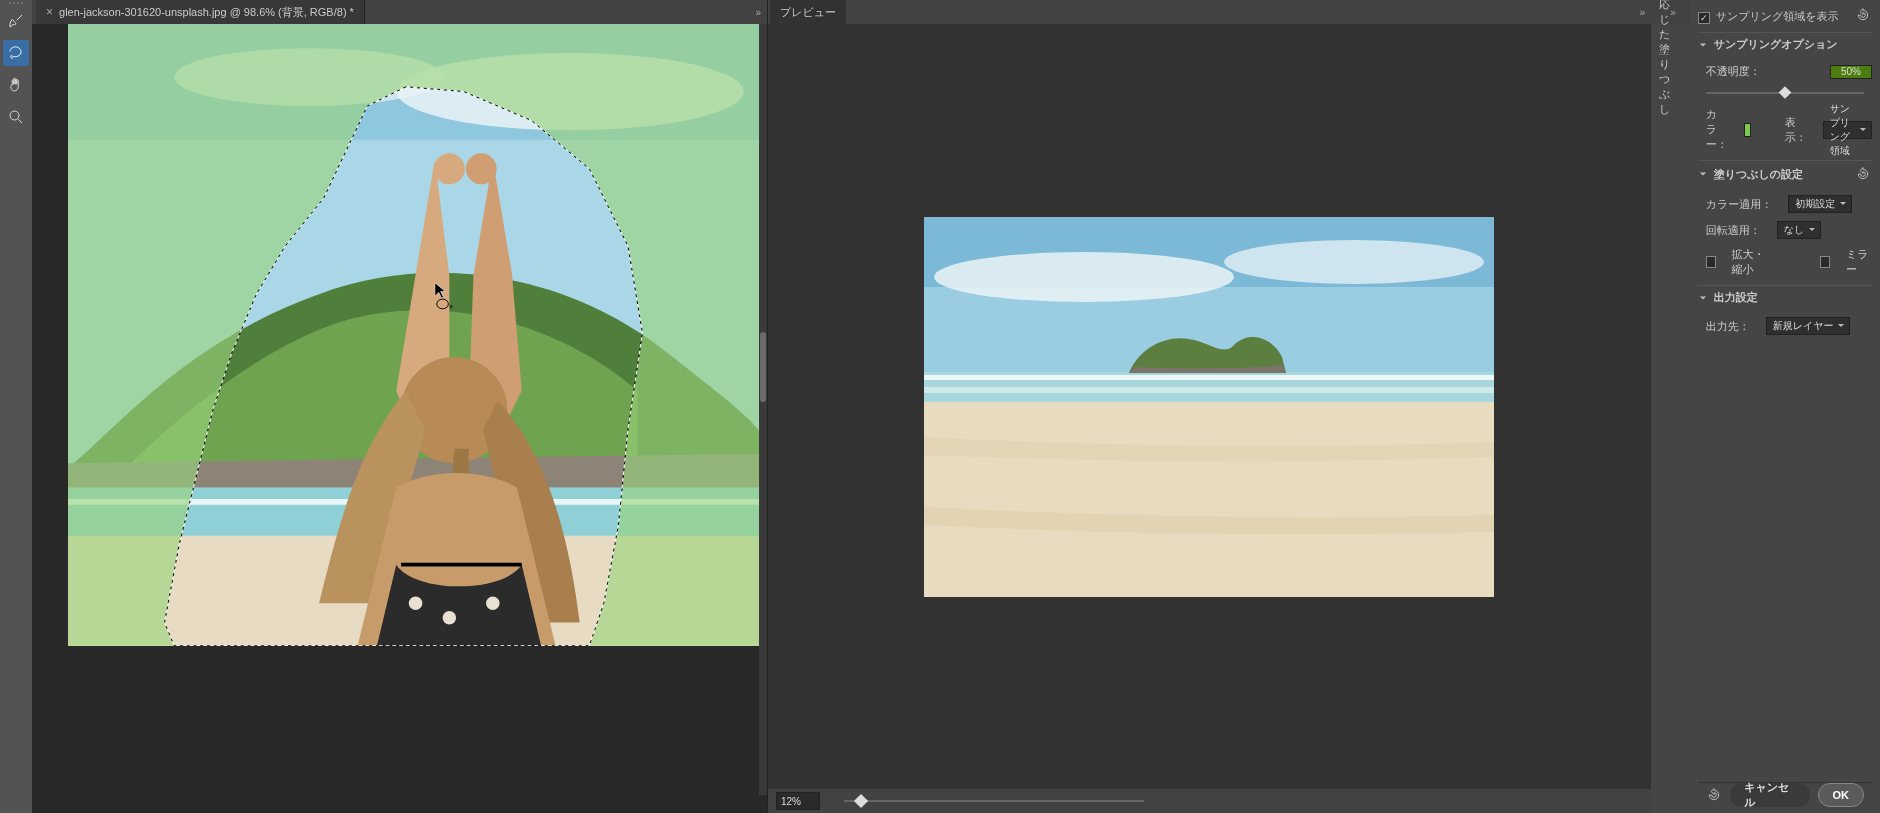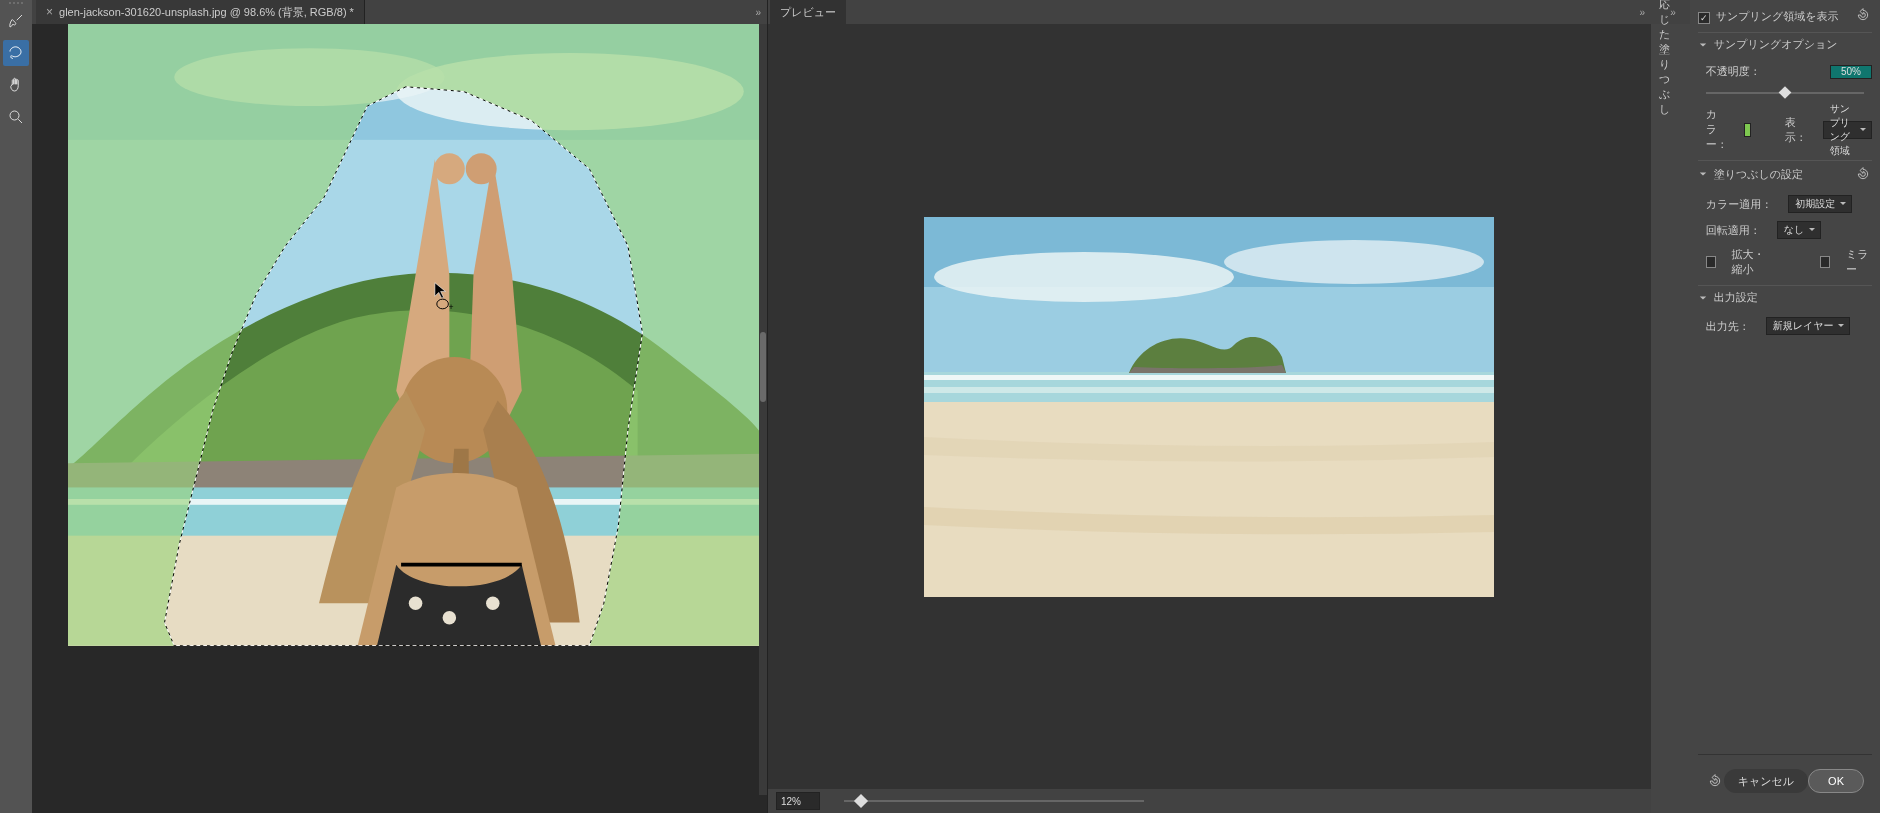--- a/index.html
+++ b/index.html
@@ -39,35 +39,35 @@
   .zoom-slider .track { position:absolute; top:6px; left:0; right:0; height:2px; background:#666;}
   .zoom-slider .handle { position:absolute; top:2px; left:12px; width:10px;height:10px; background:#ddd; transform:rotate(45deg);}
 
   
   .opt-col { flex: 0 0 200px; background: #454545; display: flex; flex-direction: row; font-size:11px;}
   .opt-title { height: 24px; background: #424242; display:flex; align-items:center; padding:0 8px;}
   .opt-body { flex:1; padding:6px 8px; display:flex; flex-direction:column; gap:8px;}
   .row { display:flex; align-items:flex-end; gap:6px; }
   .reset { margin-left:auto; width:18px; height:18px; display:flex;align-items:center;justify-content:center;color:#ccc;}
   .reset svg{width:14px;height:14px;stroke:#ccc;fill:none;stroke-width:1.5;}
-  .section-hdr { display:flex; align-items:center; gap:6px; padding:4px 0; border-top:1px solid #555;}
+  .section-hdr { display:flex; align-items:center; gap:6px; padding:4px 0; border-top:1px solid #555;font-weight:bold;}
   .section-hdr:first-of-type{border-top:none;}
   .chev { width:10px; height:10px; display:inline-flex; align-items:center; justify-content:center;}
   .chev svg{width:8px;height:8px;fill:#bbb;}
   .field { display:flex; align-items:center; gap:16px; padding-left:8px;}
-  .num-input { width:42px; height:14px; background:#0f766e; border:1px solid #222; color:#ddd; font-size:10px; text-align:center;}
+  .num-input { width:42px; height:14px; background:#4d7c0f; border:1px solid #222; color:#ddd; font-size:10px; text-align:center;}
   .mini-slider { position:relative; height:12px; margin-left:8px; margin-right:8px;}
   .mini-slider .track{position:absolute;top:5px;left:0;right:0;height:2px;background:#666;}
   .mini-slider .handle{position:absolute;top:1px;left:50%;width:9px;height:9px;background:#ddd;transform:translateX(-50%) rotate(45deg);}
   .swatch{width:18px;height:14px;background:#7ec850;border:1px solid #222;}
   .select { height:18px; background:#2f2f2f; border:1px solid #222; color:#ddd; padding:0 16px 0 6px; font-size:10px; position:relative; display:inline-flex; align-items:center;}
   .select::after{content:"";position:absolute;right:5px;top:6px;border:3px solid transparent;border-top-color:#bbb;}
   .chk { width:12px;height:12px; border:1px solid #888; background:#2a2a2a; display:inline-flex;align-items:center;justify-content:center;}
   .chk.on::after{content:"✓";font-size:9px;color:#ddd;line-height:1;}
-  .footer-btns{ margin-top:auto; padding:14px 8px; display:flex; gap:0; align-items:center; border-top:1px solid #333;}
+  .footer-btns{ margin-top:auto; padding:0 8px; display:flex; gap:8px; align-items:center; border-top:1px solid #333;font-weight:bold;}
   .btn { height:24px; border-radius:12px; padding:0 14px; display:flex;align-items:center;justify-content:center; font-size:11px;}
   .btn-cancel{background:#3a3a3a;color:#ddd;}
   .btn-ok{background:#5a5a5a;border:1px solid #888;color:#fff;flex:1;}
 
 </style>
 </head>
 <body>
 
 <div class="app">
 

